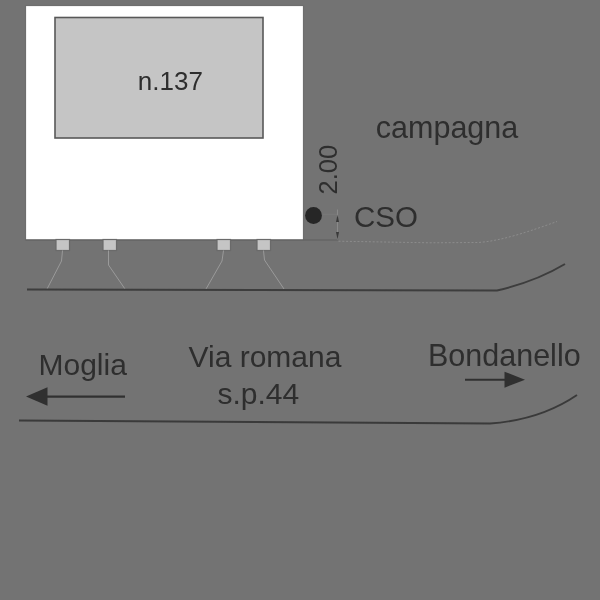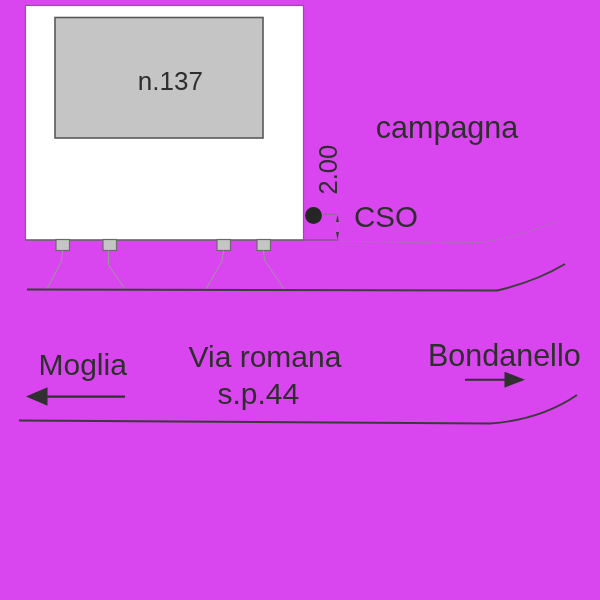--- a/index.html
+++ b/index.html
@@ -1,16 +1,16 @@
 <!DOCTYPE html>
 <html><head>
 <meta charset="utf-8">
 <style>
   html,body{margin:0;padding:0;background:#ffffff;}
-  .page{position:relative;width:600px;height:600px;background:#d946ef;overflow:hidden;}
+  .page{position:relative;width:600px;height:600px;background:#737373;overflow:hidden;}
   svg{position:absolute;left:0;top:0;}
   text{font-family:"Liberation Sans", sans-serif;fill:#2e2e2e;}
 </style>
 </head>
 <body>
 <div class="page">
 <svg width="600" height="600" viewBox="0 0 600 600">
 
   <rect x="25.5" y="5.5" width="278" height="234.5" fill="#ffffff" stroke="#6e6e6e" stroke-width="1.2"></rect>
 

